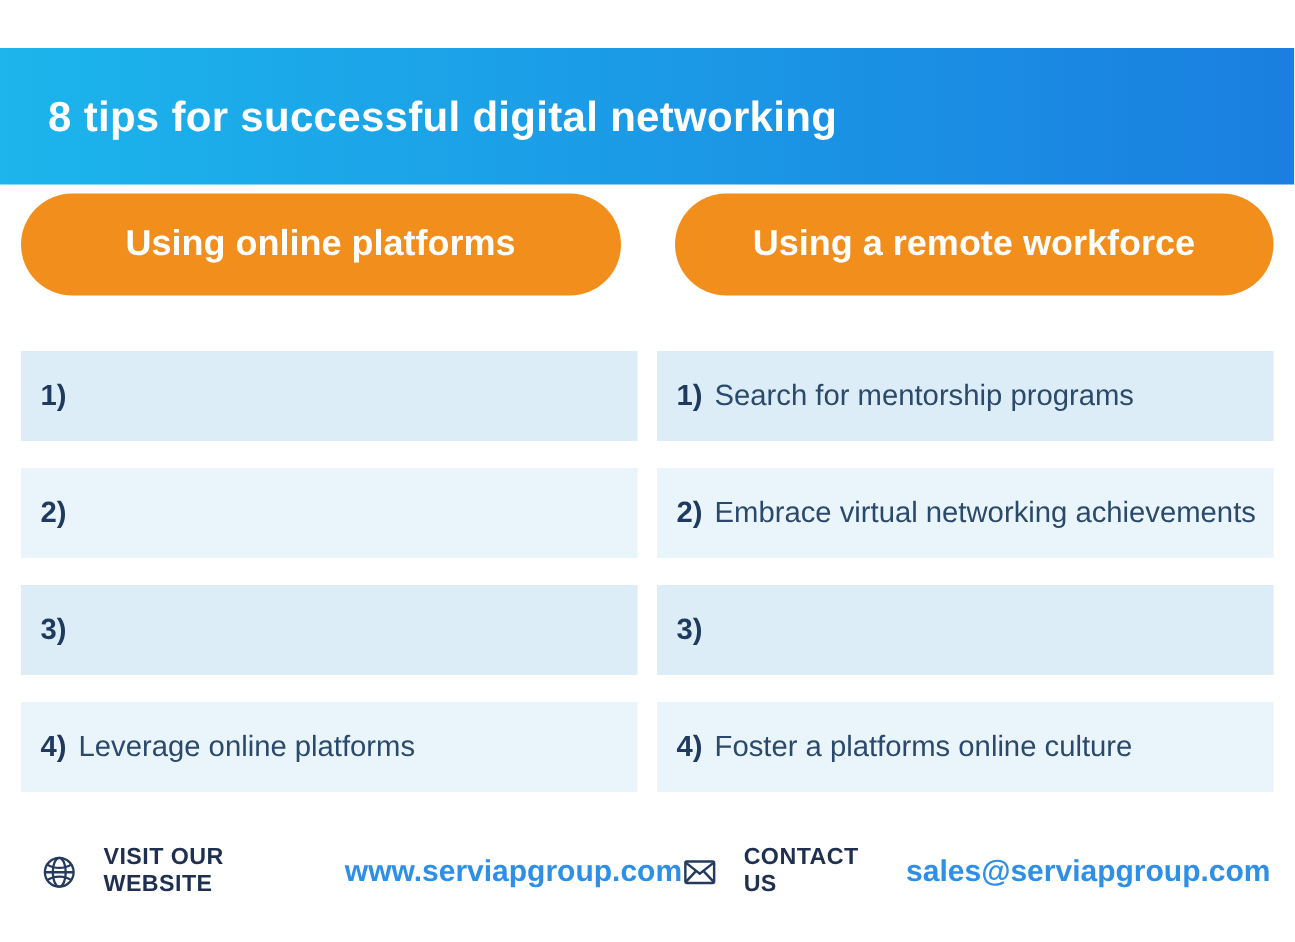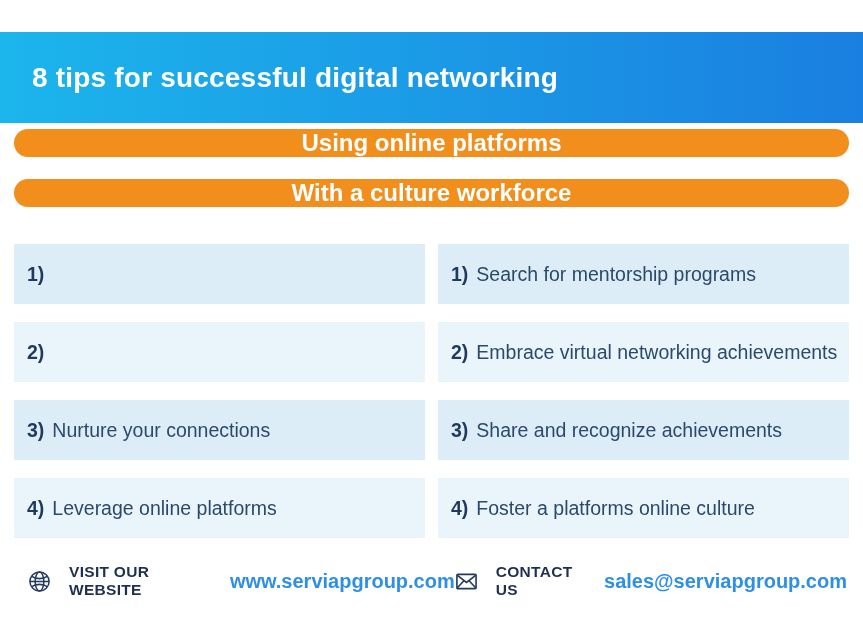--- a/index.html
+++ b/index.html
@@ -17,21 +17,21 @@
   .page-title{
     color:#ffffff;font-size:28px;font-weight:bold;letter-spacing:.2px;
   }
   .logo{display:flex;align-items:center;gap:12px;padding-right:12px;}
   .logo-mark{width:44px;height:62px;flex:0 0 auto;}
   .logo-text{display:flex;flex-direction:column;color:#fff;}
   .logo-line{font-size:17px;font-weight:bold;letter-spacing:4px;line-height:1.18;}
   .logo-tagline{font-size:6.8px;font-weight:bold;letter-spacing:.4px;margin-top:3px;white-space:nowrap;}
   
   .main{position:absolute;top:91px;left:0;width:863px;box-sizing:border-box;padding:38px 14px 0 14px;}
-  .pill-row{display:flex;gap:22px;flex-direction:column;}
+  .pill-row{display:flex;gap:36px;}
   .pill{
     flex:1;height:68px;border-radius:34px;background:var(--accent,#f28e1c);
     color:#fff;font-size:24px;font-weight:bold;
     display:flex;align-items:center;justify-content:center;
   }
   .cols{display:flex;gap:13px;margin-top:37px;}
   .col{flex:1;display:flex;flex-direction:column;gap:18px;}
   .tip-row{
     height:60px;display:flex;align-items:center;
     padding:0 10px 0 13px;box-sizing:border-box;
@@ -57,54 +57,52 @@
 <div class="canvas">
 
   <div class="header">
     <div class="page-title">8 tips for successful digital networking</div>
   </div>
 
   <div class="main">
 
     <div class="pill-row">
       <div class="pill">Using online platforms</div>
-      <div class="pill">With a culture workforce</div>
+      <div class="pill">Using a remote workforce</div>
     </div>
 
     <div class="cols">
 
       <div class="col">
         <div class="tip-row bg-a">
           <span class="tip-num">1)</span>
         </div>
         <div class="tip-row bg-b">
           <span class="tip-num">2)</span>
         </div>
         <div class="tip-row bg-a">
           <span class="tip-num">3)</span>
-          <span>Nurture your connections</span>
         </div>
         <div class="tip-row bg-b">
           <span class="tip-num">4)</span>
           <span>Leverage online platforms</span>
         </div>
       </div>
 
       <div class="col">
         <div class="tip-row bg-a">
           <span class="tip-num">1)</span>
           <span>Search for mentorship programs</span>
         </div>
         <div class="tip-row bg-b">
           <span class="tip-num">2)</span>
           <span>Embrace virtual networking achievements</span>
         </div>
         <div class="tip-row bg-a">
           <span class="tip-num">3)</span>
-          <span>Share and recognize achievements</span>
         </div>
         <div class="tip-row bg-b">
           <span class="tip-num">4)</span>
           <span>Foster a platforms online culture</span>
         </div>
       </div>
 
     </div>
   </div>
 

